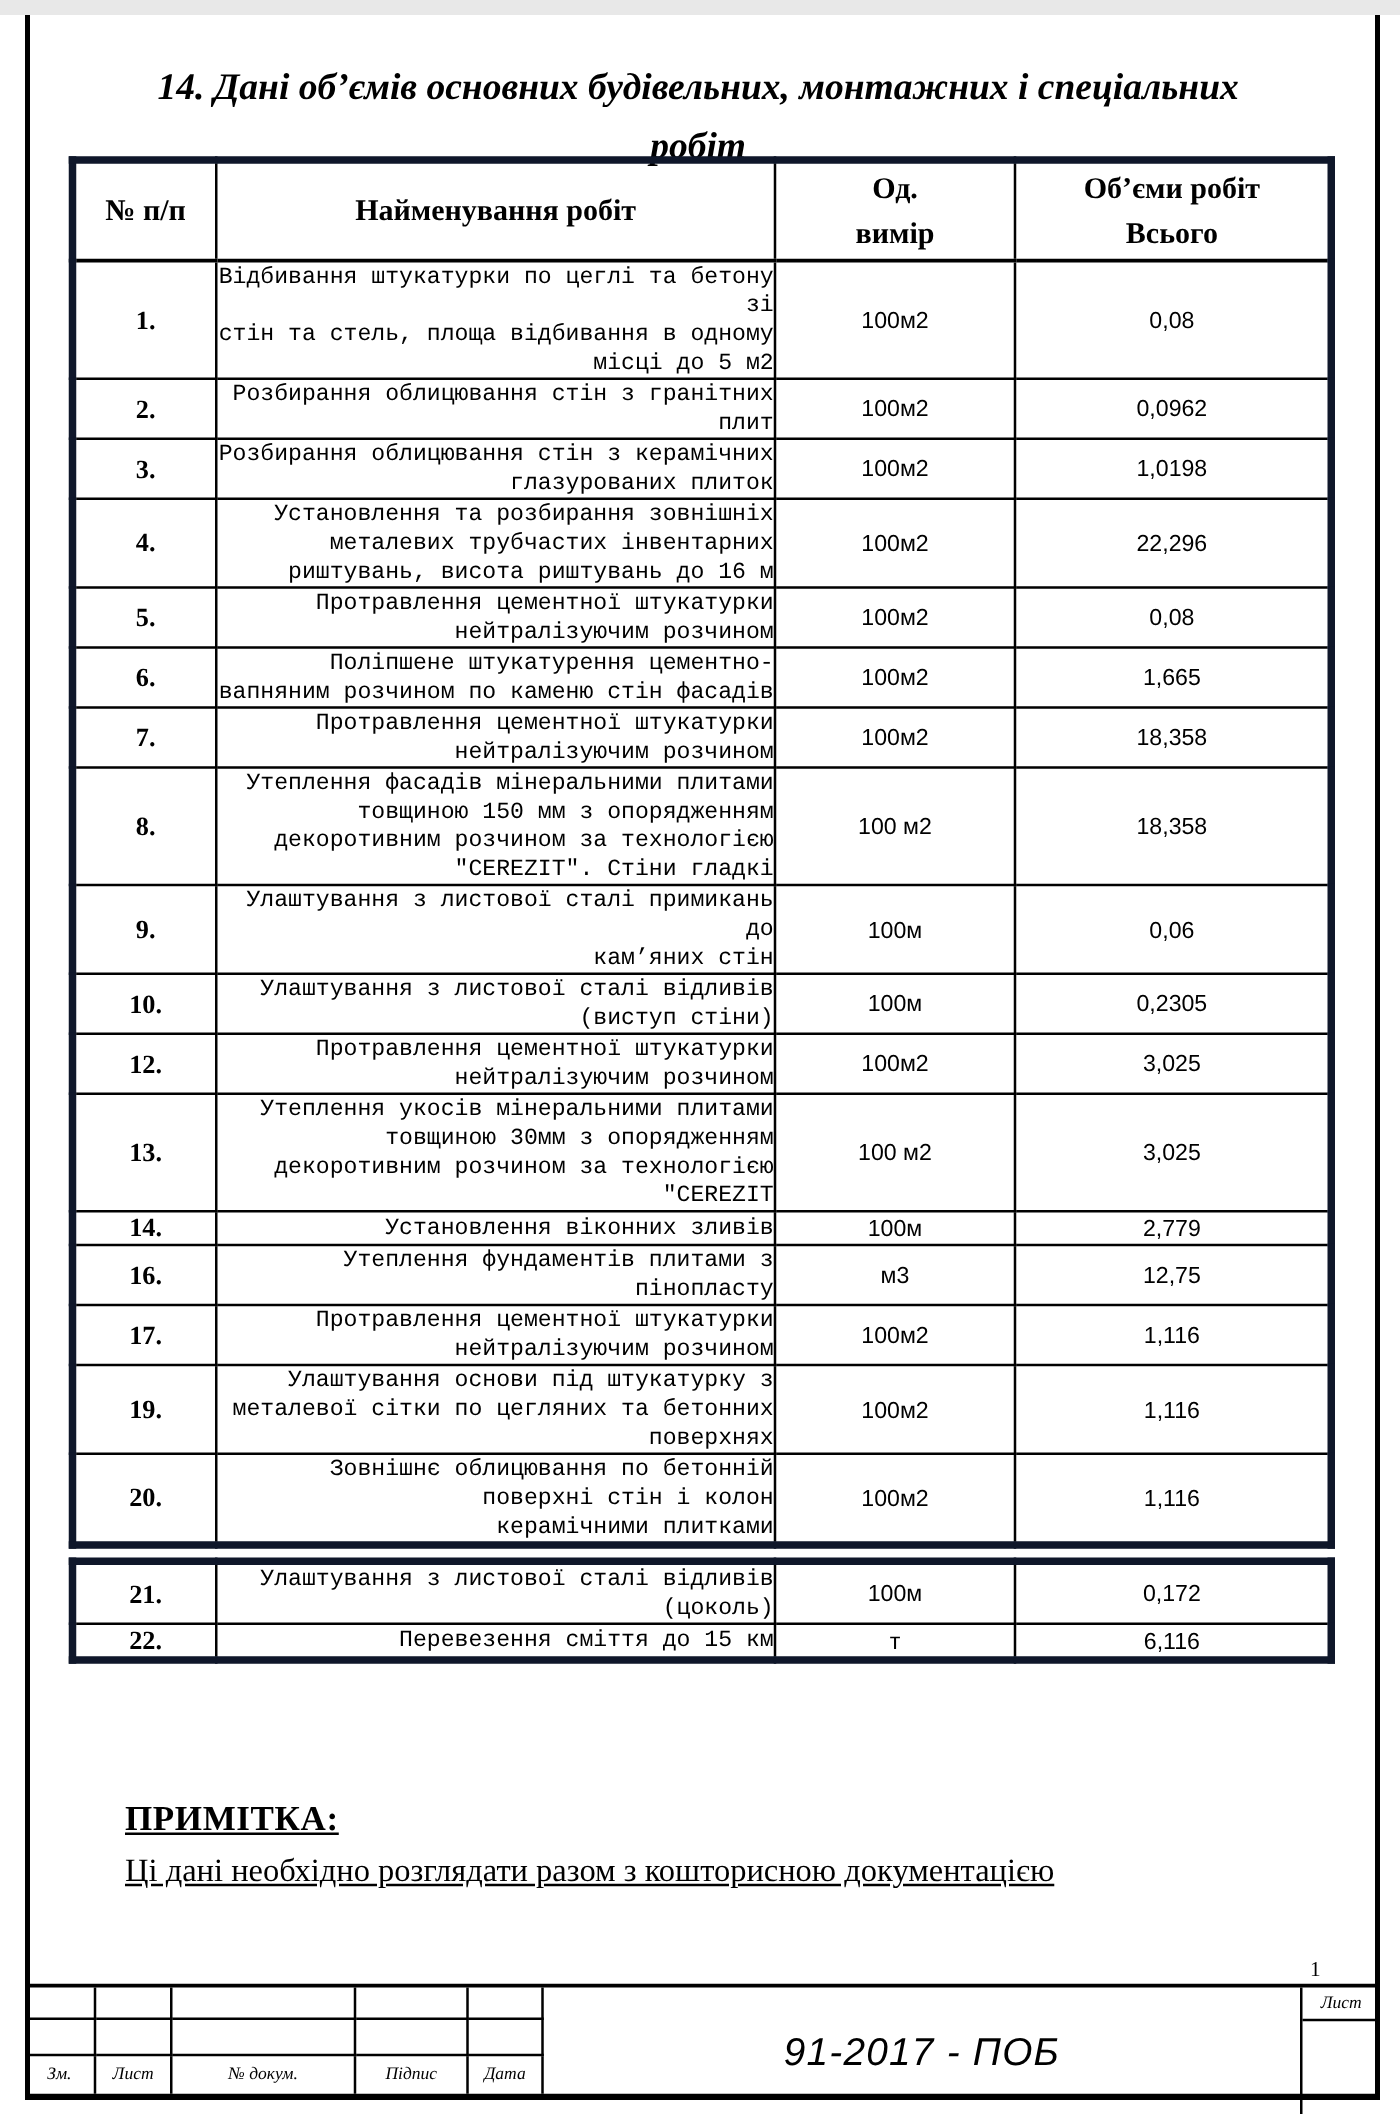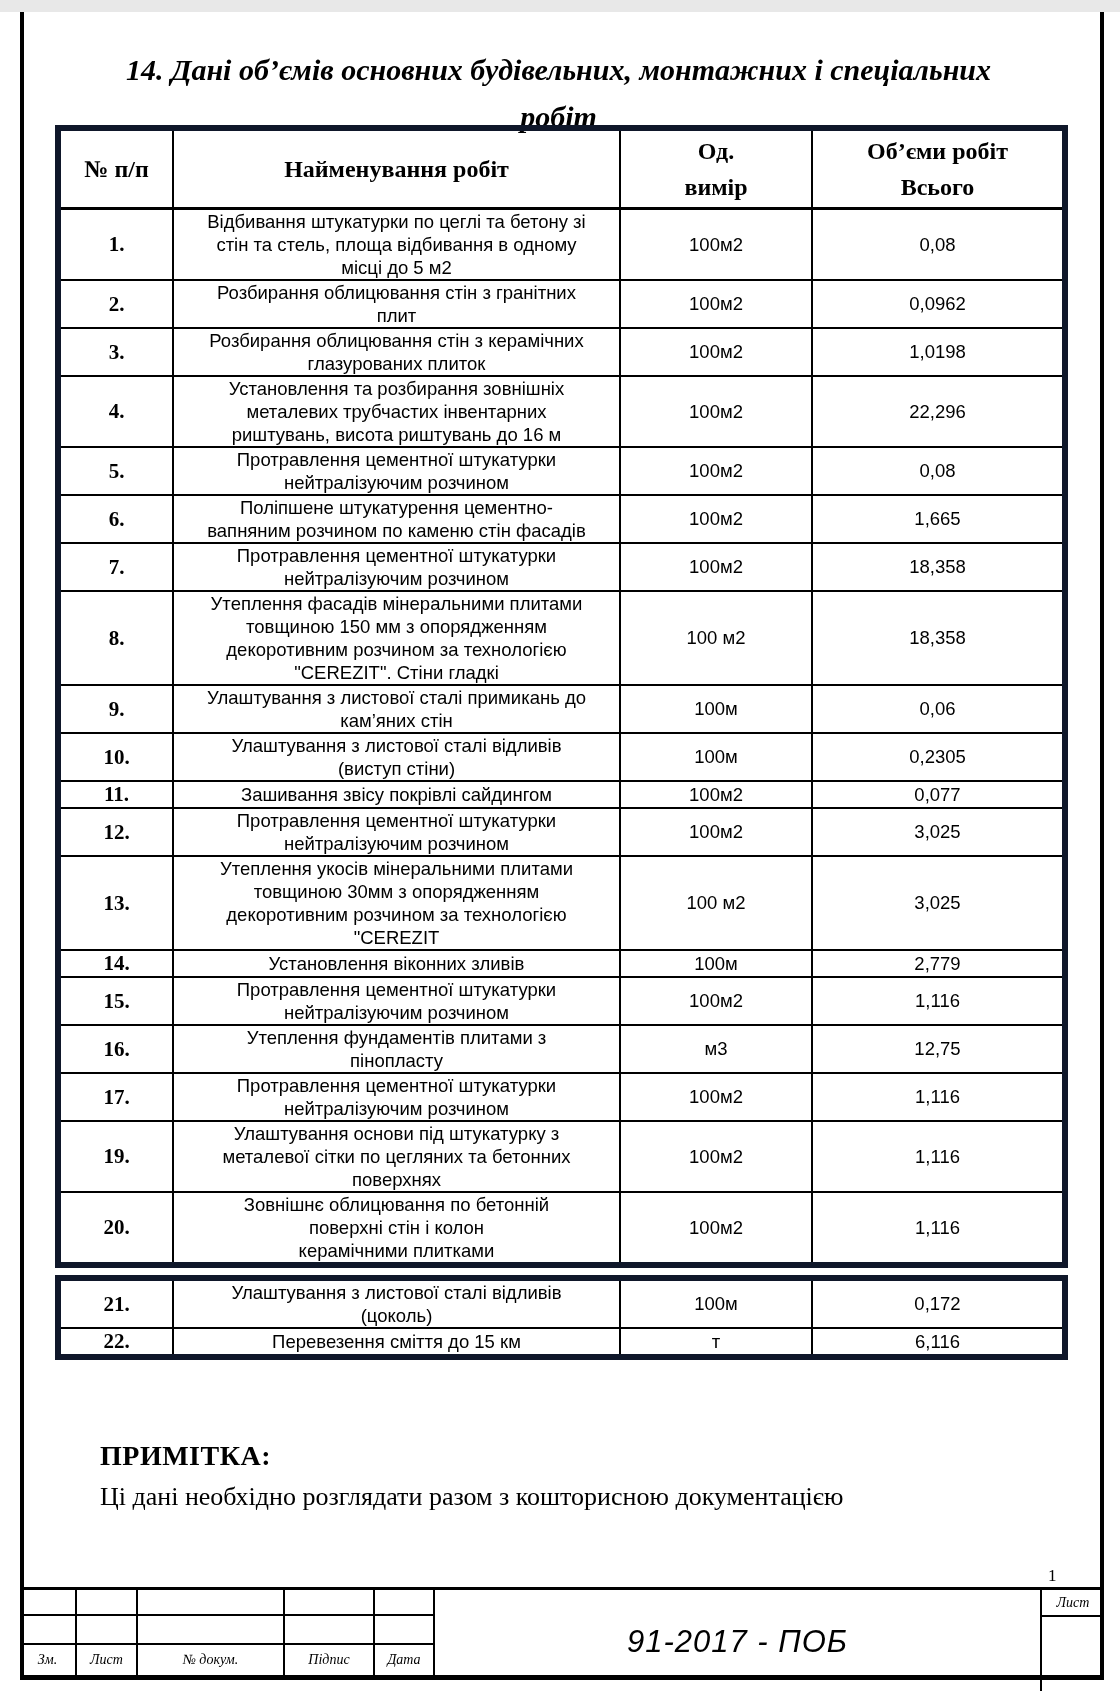--- a/index.html
+++ b/index.html
@@ -59,36 +59,36 @@
   col.c2 { width: 447px; }
   col.c3 { width: 192px; }
   col.c4 { width: 253px; }
   td.cell-num {
     font-family: "Liberation Serif", serif;
     font-weight: bold;
     font-size: 21px;
     text-align: center;
   }
   td.cell-name {
-    font-family: Liberation Sans, sans-serif;
+    font-family: Liberation Mono, monospace;
     font-size: 18.5px;
     line-height: 23px;
     padding: 3px 4px 3px 7px;
     white-space: pre-line;
-    text-align: center;
+    text-align: right;
   }
   td.cell-unit, td.cell-vol {
     font-family: "Liberation Sans", sans-serif;
     font-size: 18.5px;
     text-align: center;
   }
   .table-gap { height: 7px; }
 
   
-  .note { position: absolute; left: 100px; top: 1428px; width: 920px; }
+  .note { position: absolute; left: 100px; top: 1428px; width: 920px; text-decoration: underline; }
   .note-heading { font-weight: bold; font-size: 28px; letter-spacing: 0.5px; }
   .note-text { font-size: 26px; margin-top: 10px; }
 
   
   .title-block {
     position: absolute;
     left: 20px; top: 1575px;
     width: 1084px; height: 93px;
     border-top: 3px solid #000;
     border-bottom: 5px solid #000;
@@ -232,53 +232,40 @@
       <td class="cell-vol">0,06</td>
     </tr>
           <tr>
       <td class="cell-num">10.</td>
       <td class="cell-name">Улаштування з листової сталі відливів
 (виступ стіни)</td>
       <td class="cell-unit">100м</td>
       <td class="cell-vol">0,2305</td>
     </tr>
           <tr>
-      <td class="cell-num">11.</td>
-      <td class="cell-name">Зашивання звісу покрівлі сайдингом</td>
-      <td class="cell-unit">100м2</td>
-      <td class="cell-vol">0,077</td>
-    </tr>
-          <tr>
       <td class="cell-num">12.</td>
       <td class="cell-name">Протравлення цементної штукатурки
 нейтралізуючим розчином</td>
       <td class="cell-unit">100м2</td>
       <td class="cell-vol">3,025</td>
     </tr>
           <tr>
       <td class="cell-num">13.</td>
       <td class="cell-name">Утеплення укосів мінеральними плитами
 товщиною 30мм з опорядженням
 декоротивним розчином за технологією
 "CEREZIT</td>
       <td class="cell-unit">100 м2</td>
       <td class="cell-vol">3,025</td>
     </tr>
           <tr>
       <td class="cell-num">14.</td>
       <td class="cell-name">Установлення віконних зливів</td>
       <td class="cell-unit">100м</td>
       <td class="cell-vol">2,779</td>
-    </tr>
-          <tr>
-      <td class="cell-num">15.</td>
-      <td class="cell-name">Протравлення цементної штукатурки
-нейтралізуючим розчином</td>
-      <td class="cell-unit">100м2</td>
-      <td class="cell-vol">1,116</td>
     </tr>
           <tr>
       <td class="cell-num">16.</td>
       <td class="cell-name">Утеплення фундаментів плитами з
 пінопласту</td>
       <td class="cell-unit">м3</td>
       <td class="cell-vol">12,75</td>
     </tr>
           <tr>
       <td class="cell-num">17.</td>

